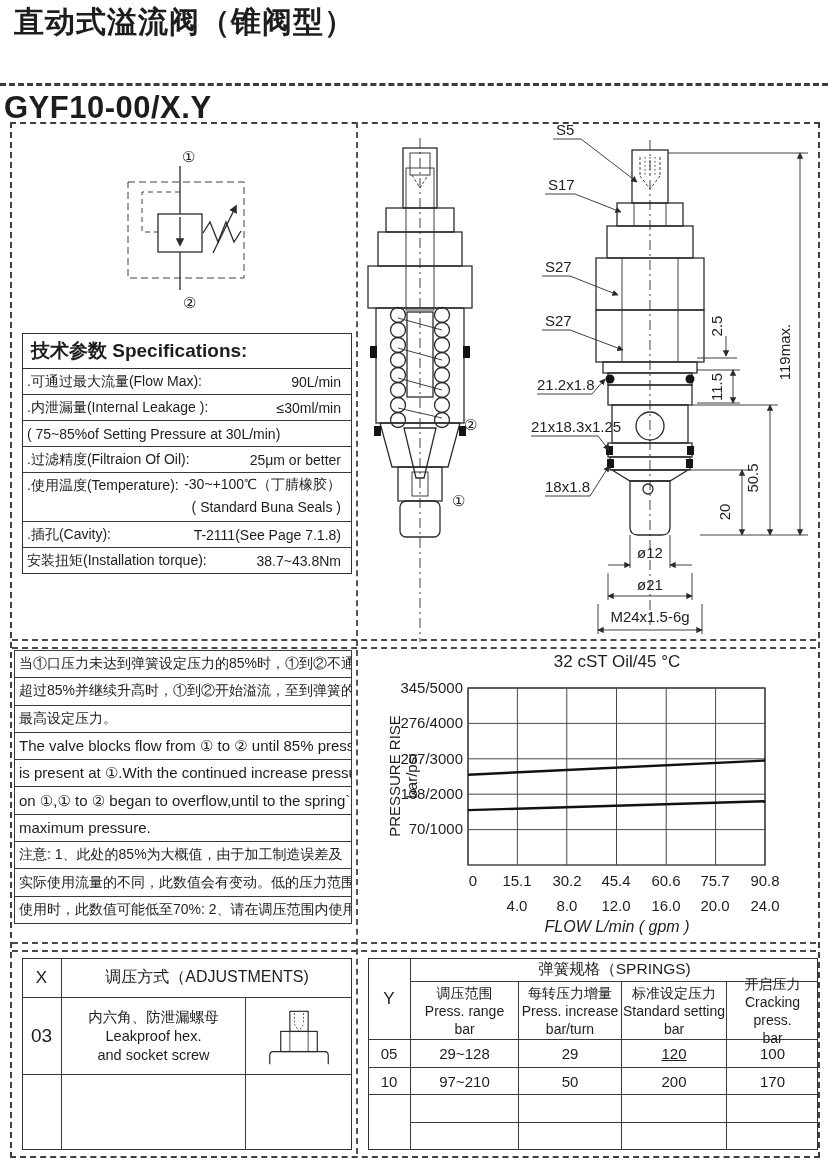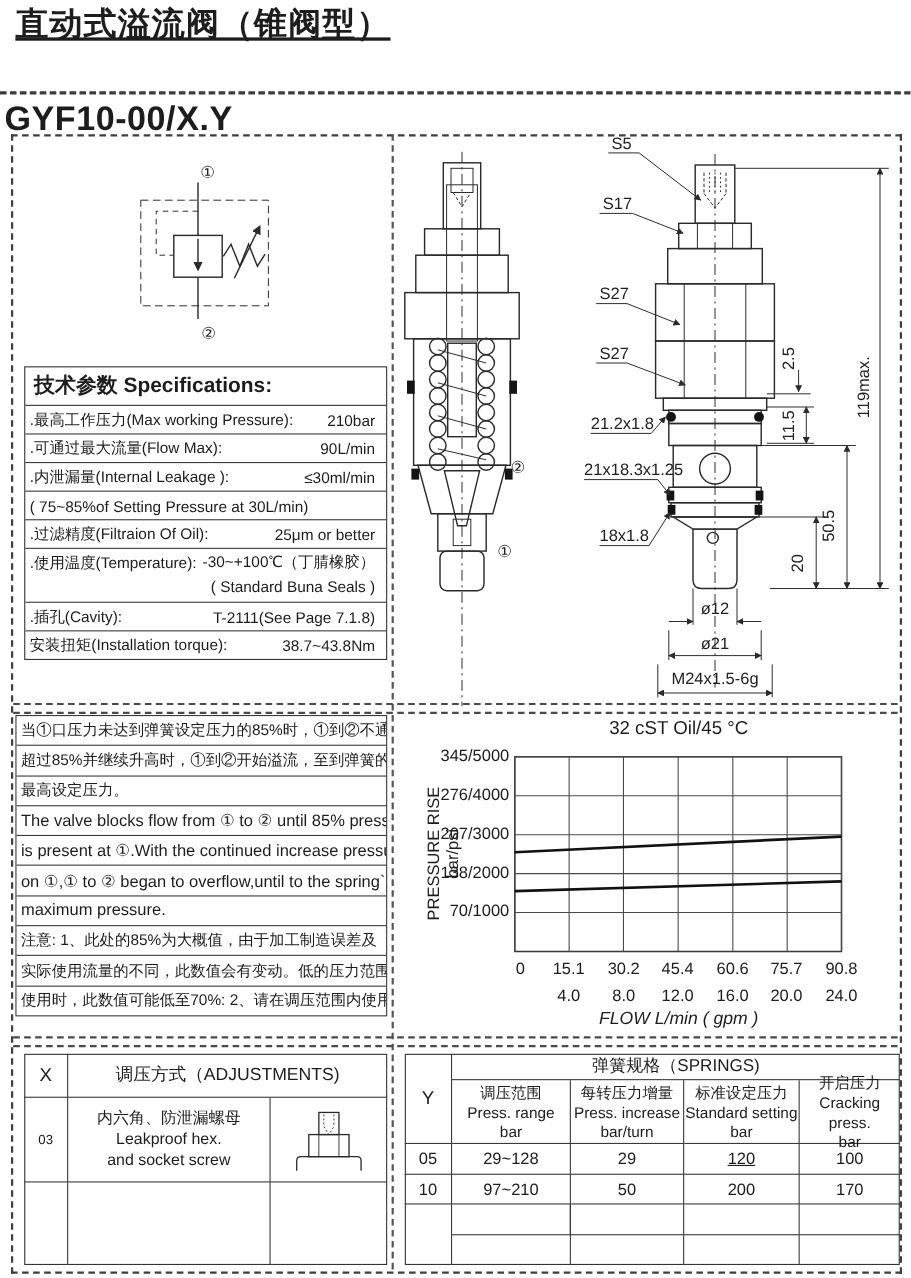--- a/index.html
+++ b/index.html
@@ -1,19 +1,19 @@
 <!DOCTYPE html>
 <html><head>
 <meta charset="utf-8">
 <style>
   html,body{margin:0;padding:0;background:#fff;}
   #page{position:relative;width:828px;height:1162px;background:#fff;overflow:hidden;
         font-family:"Liberation Sans",sans-serif;color:#1d1d1d;}
   .abs{position:absolute;}
-  .title-zh{left:14px;top:2px;font-size:30px;font-weight:bold;letter-spacing:1px;text-decoration:underline;}
+  .title-zh{left:14px;top:2px;font-size:30px;font-weight:bold;letter-spacing:1px;}
   .title-en{left:14px;top:38px;font-size:27px;font-weight:600;}
   .hdr-divider{left:0;top:83px;width:828px;border-top:3px dashed #3c3c3c;}
   .model-code{left:4px;top:90px;font-size:31px;font-weight:600;letter-spacing:.5px;}
   .main-frame{left:10px;top:122px;width:806px;height:1032px;border:2px dashed #3f3f3f;}
   .center-divider{left:356px;top:122px;height:1032px;border-left:2px dashed #555;}
   .section-divider{left:12px;width:804px;height:6px;border-top:2px dashed #4a4a4a;border-bottom:2px dashed #4a4a4a;}
   
   .specs{left:22px;top:333px;width:330px;border:1.5px solid #333;box-sizing:border-box;}
   .specs-head{height:34px;line-height:34px;font-size:19px;font-weight:bold;padding-left:8px;
               border-bottom:1.5px solid #333;}
@@ -73,24 +73,20 @@
     <line x1="180" y1="217" x2="180" y2="245" class="lines" marker-end="url(#arrS)"></line>
     <path d="M203,233 l7,-11 l8,20 l8,-20 l8,20 l7,-11" class="lines"></path>
     <line x1="213" y1="253" x2="236" y2="206" class="lines" marker-end="url(#arrS)"></line>
     <polyline points="180,192 142,192 142,232 158,232" class="thin" stroke-dasharray="5 4"></polyline>
     <line x1="180" y1="252" x2="180" y2="290" class="lines"></line>
     <text x="183" y="308" font-size="16">②</text>
   </svg>
 
   <div class="abs specs">
     <div class="specs-head">技术参数 Specifications:</div>
-    <div class="spec-row">
-        <span>.最高工作压力(Max working Pressure):</span>
-        <span>210bar</span>
-      </div>
     <div class="spec-row">
         <span>.可通过最大流量(Flow Max):</span>
         <span>90L/min</span>
       </div>
     <div class="spec-row">
         <span>.内泄漏量(Internal Leakage ):</span>
         <span>≤30ml/min</span>
       </div>
     <div class="spec-row">
         <span>( 75~85%of Setting Pressure at 30L/min)</span>
@@ -317,21 +313,21 @@
   <div class="abs xtick" style="left:591px;top:897px;">12.0</div>
   <div class="abs xtick" style="left:641px;top:897px;">16.0</div>
   <div class="abs xtick" style="left:690px;top:897px;">20.0</div>
   <div class="abs xtick" style="left:740px;top:897px;">24.0</div>
   <div class="abs xaxis-label">FLOW L/min ( gpm )</div>
 
   <div>
     <div class="abs tbl" style="left:22px;top:958px;width:330px;height:192px;"></div>
     <div class="cell bR bB" style="left:22px;top:958px;width:40px;height:40px;font-size:17px;">X</div>
     <div class="cell bB" style="left:62px;top:958px;width:290px;height:40px;font-size:16px;">调压方式（ADJUSTMENTS)</div>
-    <div class="cell bR bB" style="left:22px;top:998px;width:40px;height:77px;font-size:12px;">03</div>
+    <div class="cell bR bB" style="left:22px;top:998px;width:40px;height:77px;font-size:19px;">03</div>
     <div class="cell bR bB" style="left:62px;top:998px;width:184px;height:77px;">
       <div style="line-height:19px;font-size:14.5px;">
         <div>内六角、防泄漏螺母</div>
         <div>Leakproof hex.</div>
         <div>and socket screw</div>
       </div>
     </div>
     <div class="cell bB" style="left:246px;top:998px;width:106px;height:77px;">
       <svg style="position:static;" width="80" height="64" viewBox="0 0 80 70">
         <path d="M8,66 v-10 q0,-4 4,-4 h56 q4,0 4,4 v10" class="lines"></path>

